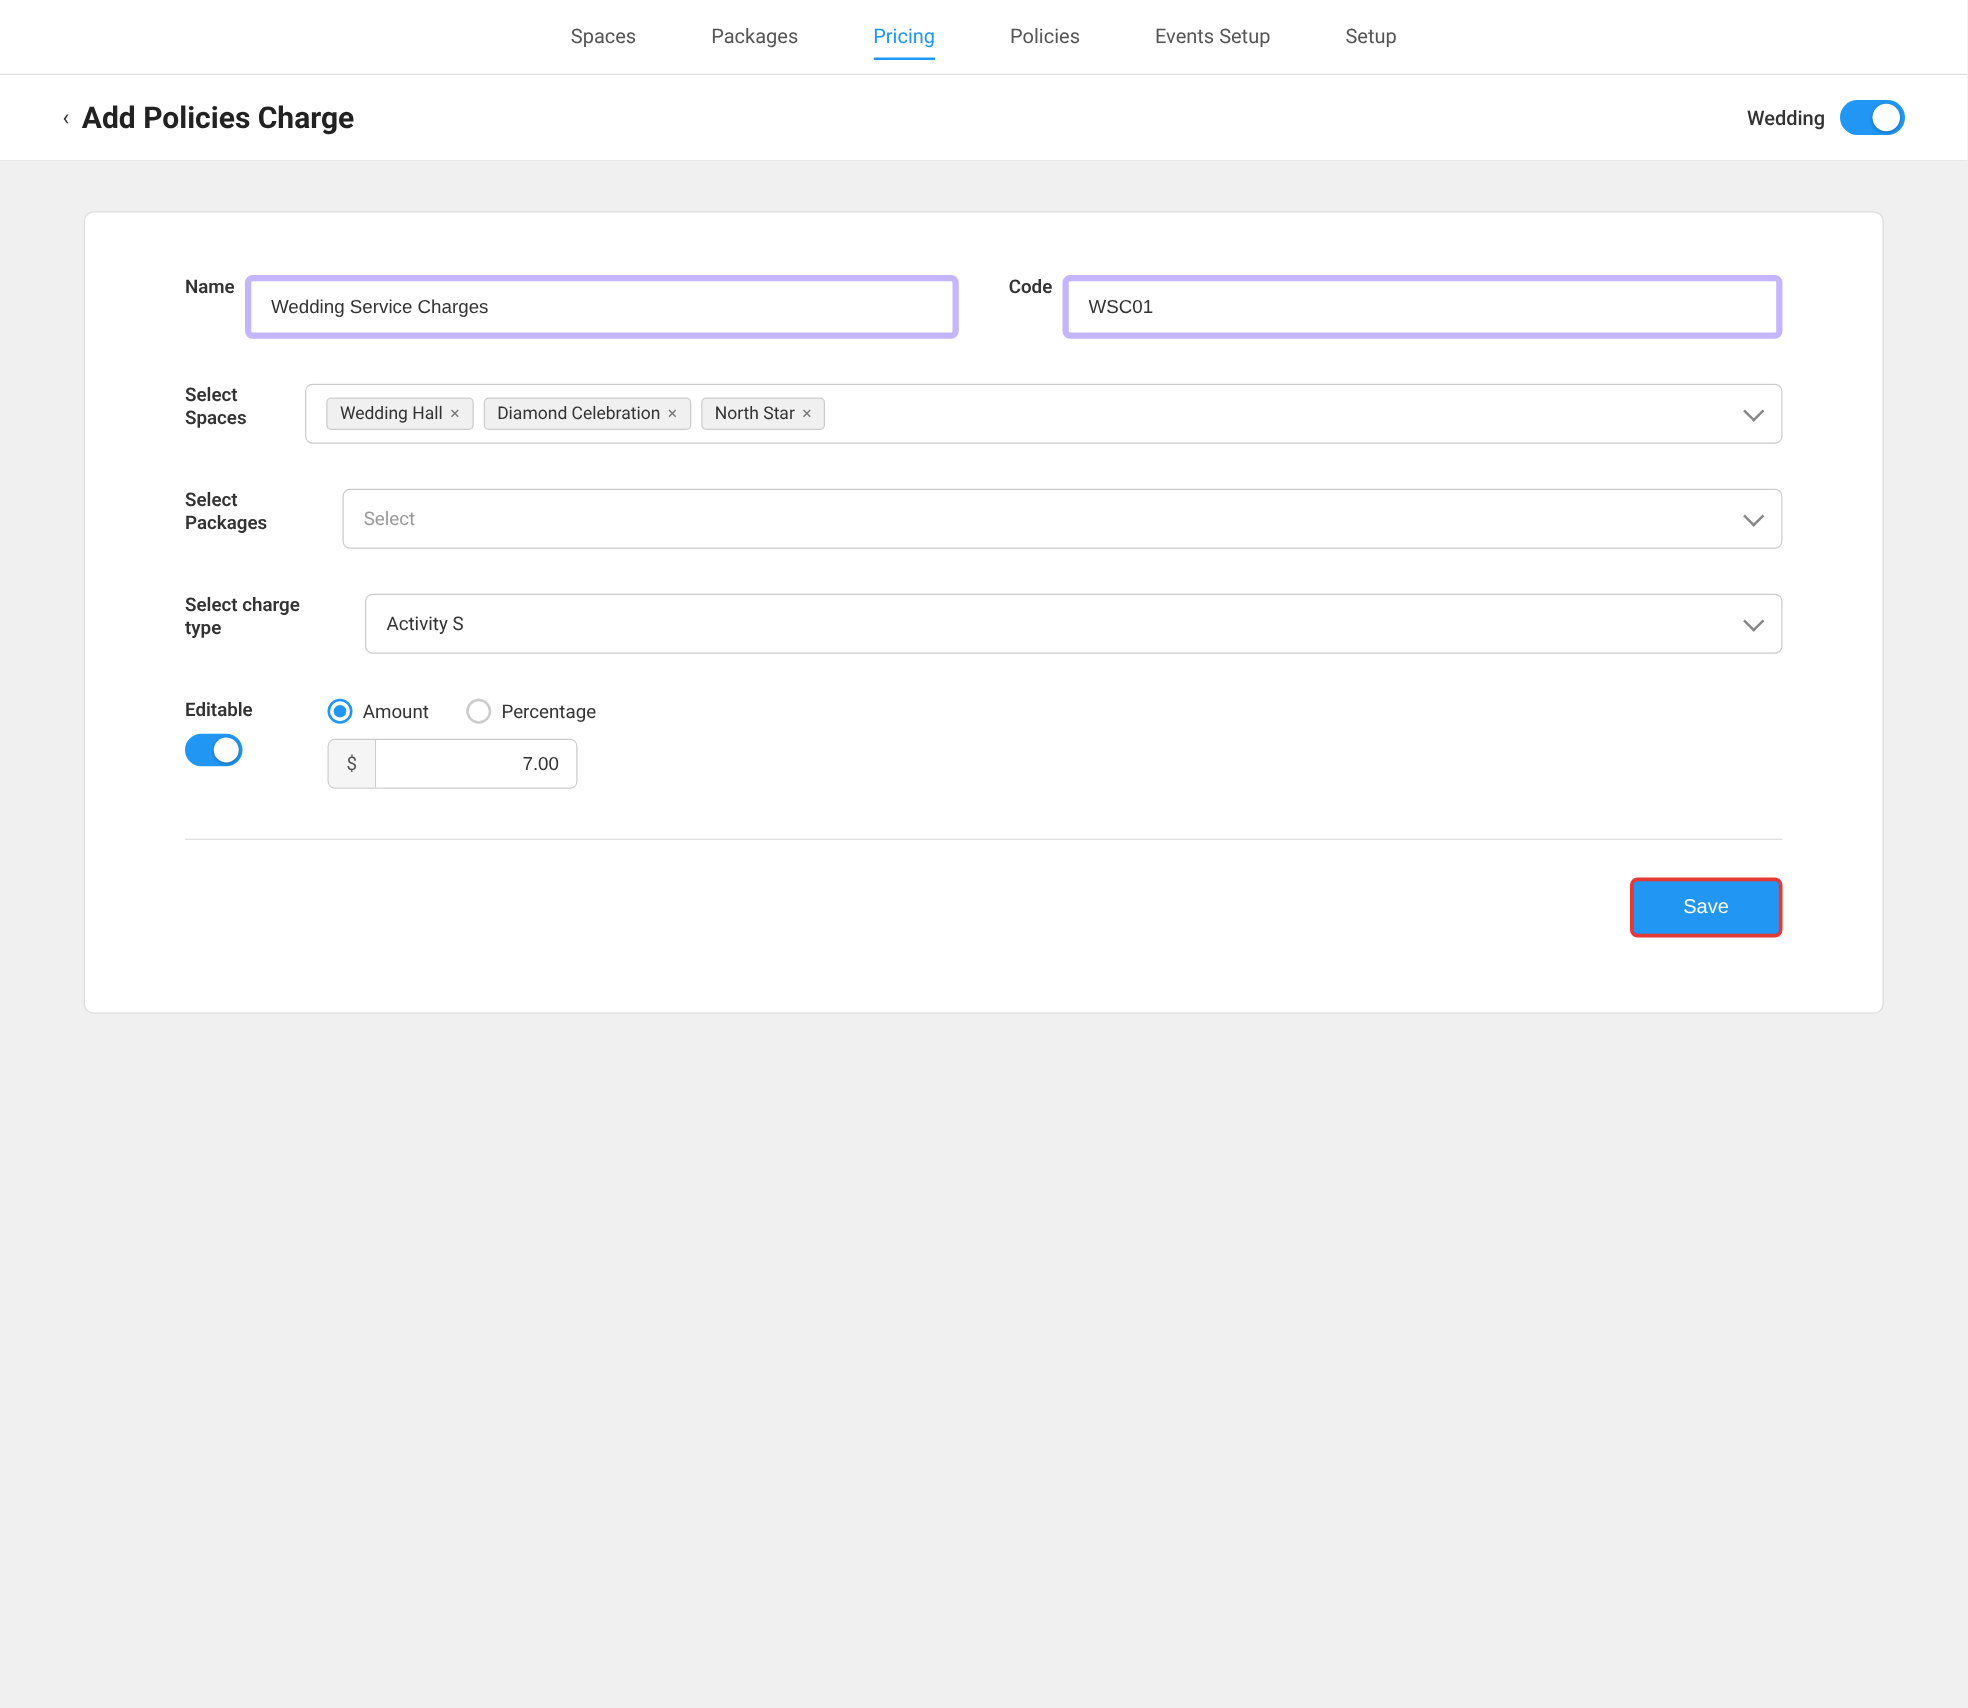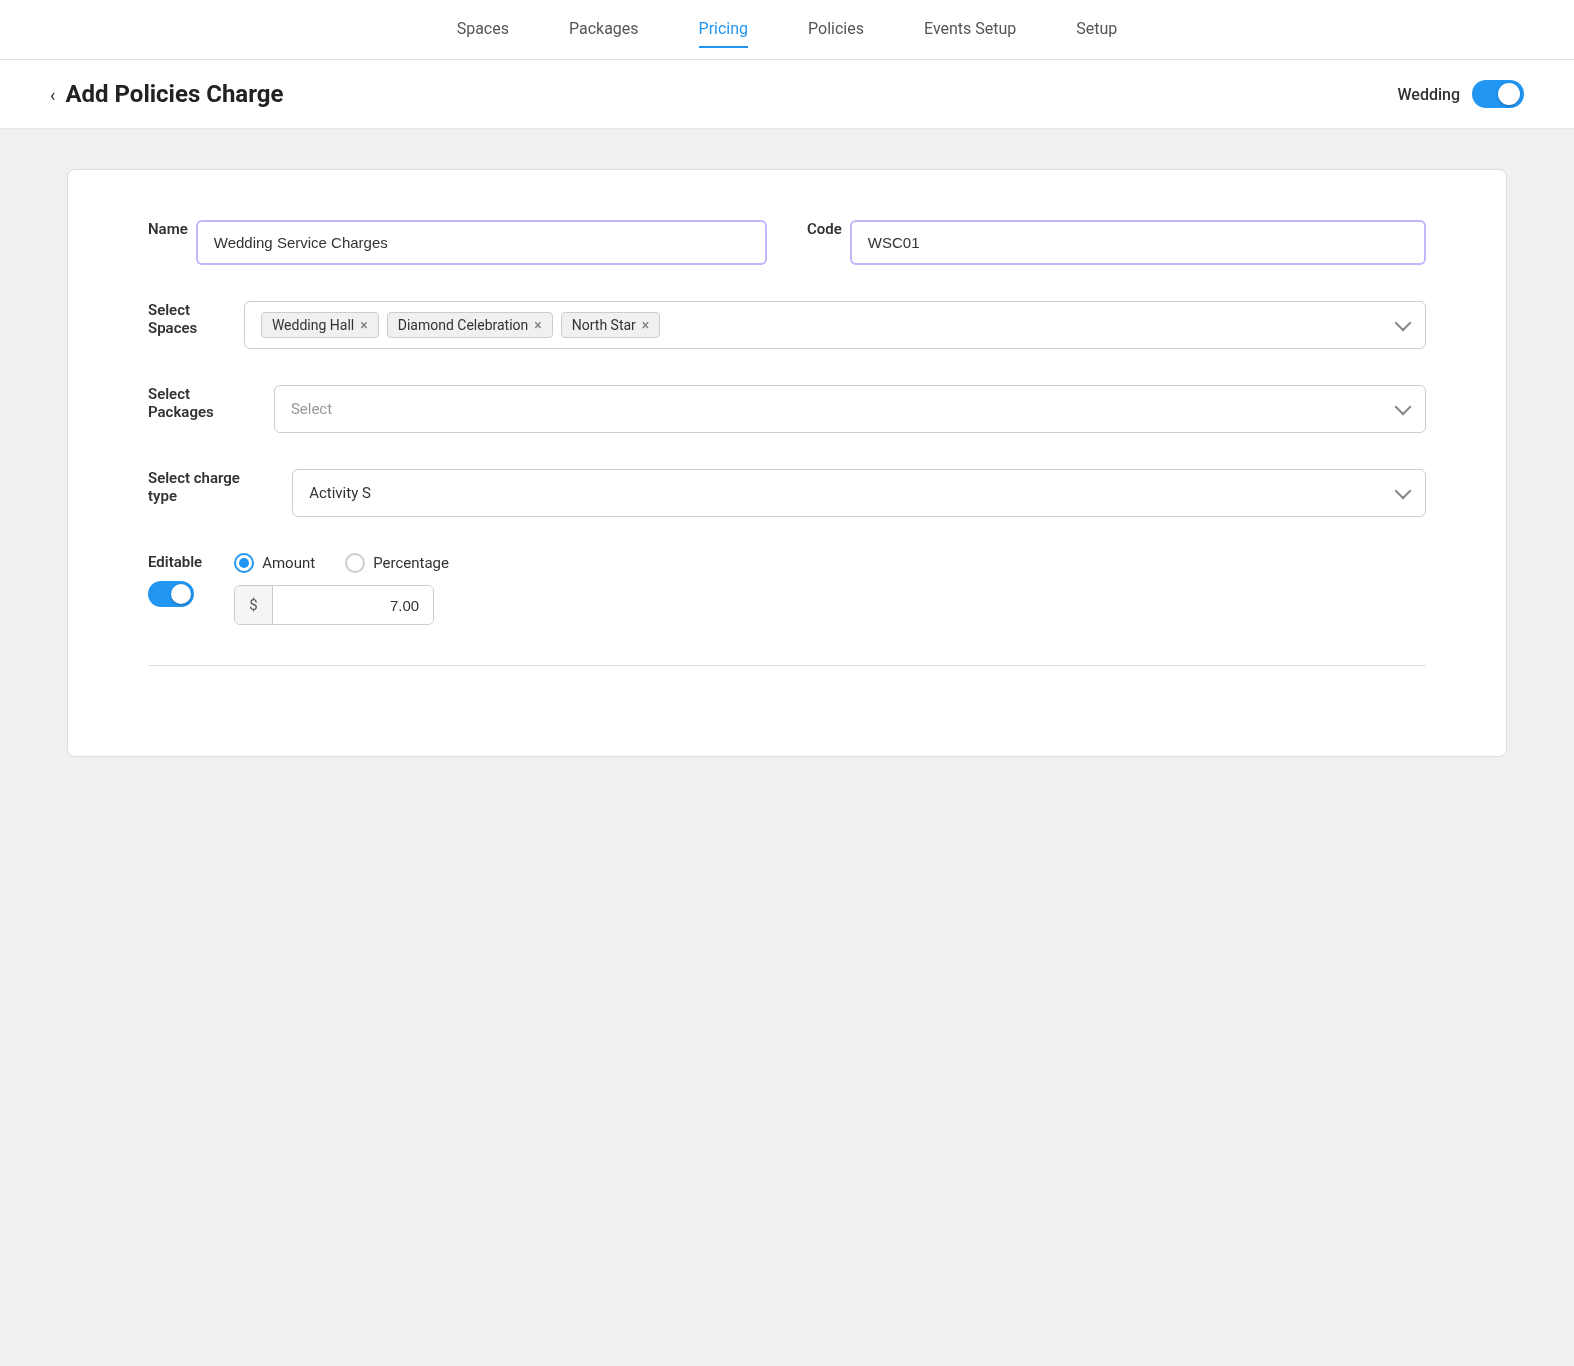--- a/index.html
+++ b/index.html
@@ -132,21 +132,21 @@
     .form-group.full {
       flex: 1;
     }
     .form-label {
       font-size: 15px;
       font-weight: 600;
       color: #333;
     }
     .form-input {
       padding: 12px 16px;
-      border: 2px solid #c4b5fd;
+      border: 5px solid #c4b5fd;
       border-radius: 6px;
       font-size: 15px;
       color: #333;
       background: white;
       outline: none;
       width: 100%;
     }
     
     .select-container {
       position: relative;
@@ -210,21 +210,21 @@
     .tag-close {
       font-size: 14px;
       color: #777;
       cursor: pointer;
       line-height: 1;
     }
     
     .bottom-row {
       display: flex;
       align-items: flex-start;
-      gap: 32px;
+      gap: 60px;
       margin-bottom: 40px;
     }
     .editable-section {
       display: flex;
       flex-direction: column;
       gap: 10px;
     }
     .amount-section {
       display: flex;
       flex-direction: column;
@@ -443,15 +443,18 @@
         </div>
         <div class="dollar-input-wrap">
           <span class="dollar-sign">$</span>
           <input class="dollar-input" type="text" value="7.00" style="">
         </div>
       </div>
     </div>
 
     <hr class="divider">
 
+    <div class="save-row">
+      <button class="save-btn">Save</button>
+    </div>
 
   </div>
 </div>
 
 </body></html>

